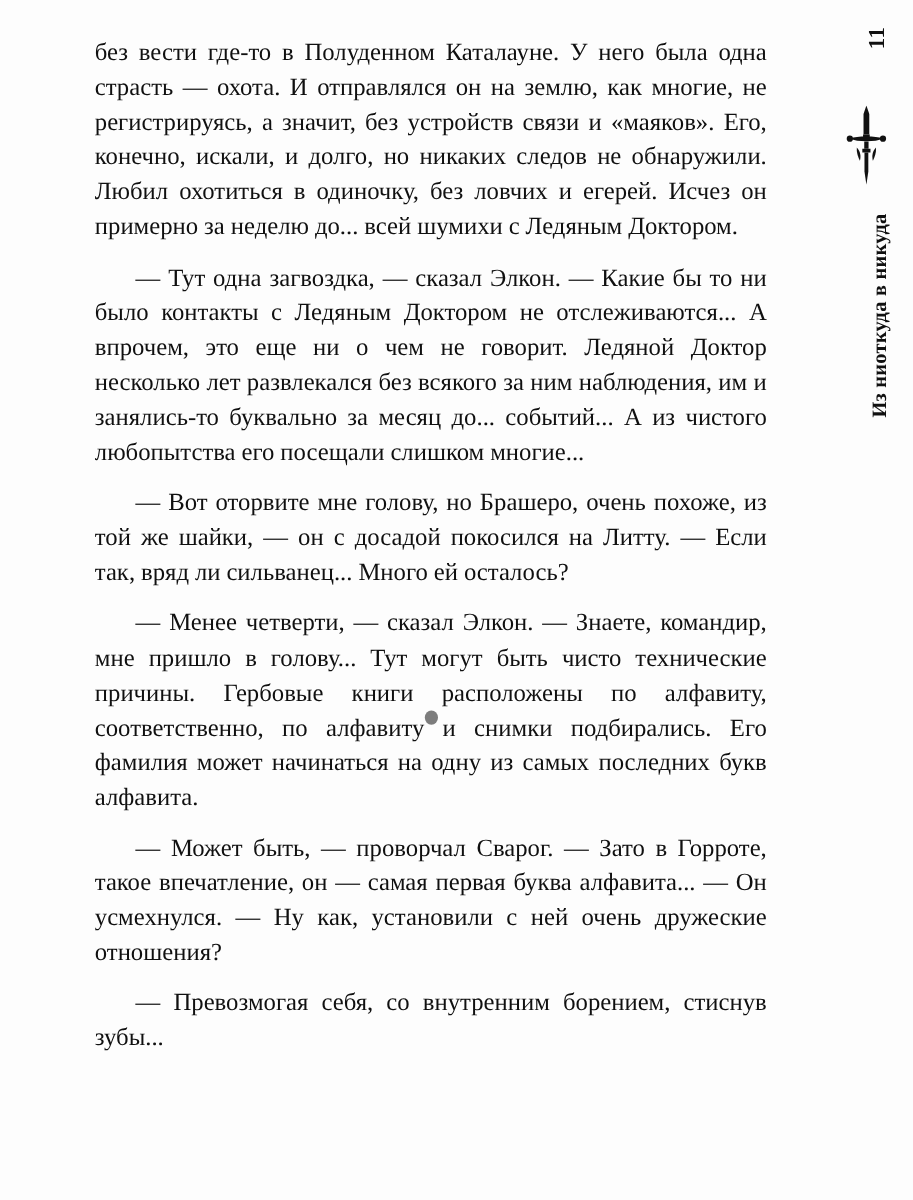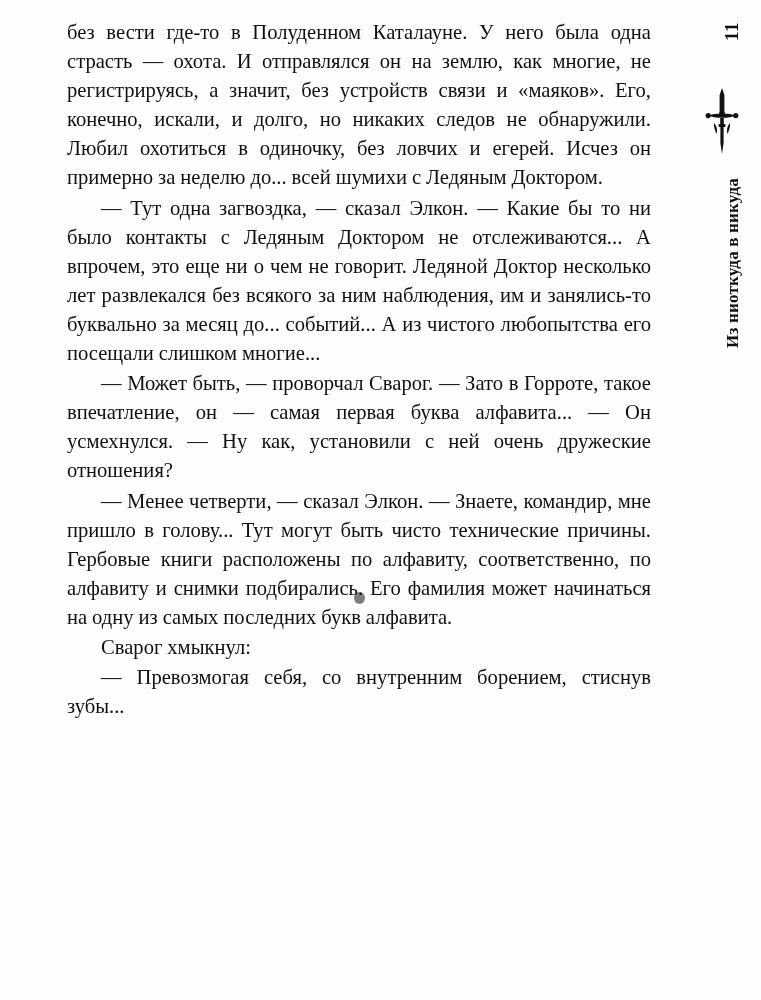--- a/index.html
+++ b/index.html
@@ -70,21 +70,21 @@
 
   
   .text-col {
     position: absolute;
     left: 66px;
     top: 17px;
     width: 586px;
   }
 
   .text-col p {
-    margin: 1px;
+    margin: 13px;
     font-size: 20.6px;
     line-height: 29.1px;
     text-align: justify;
     text-justify: inter-word;
     hyphens: manual;
     word-spacing: -0.2px;
   }
 
   .text-col p.indent {
     text-indent: 34px;
@@ -126,20 +126,20 @@
         </g>
       </svg>
     </div>
 
     <div class="running-title">Из ниоткуда в никуда</div>
   </div>
 
   <div class="text-col">
     <p>без вести где-то в Полуденном Каталауне. У него была одна страсть — охота. И отправлялся он на землю, как многие, не регистрируясь, а значит, без устройств связи и «маяков». Его, конечно, искали, и долго, но никаких следов не обнаружили. Любил охотиться в одиночку, без ловчих и егерей. Исчез он примерно за неделю до... всей шумихи с Ледяным Доктором.</p>
     <p class="indent">— Тут одна загвоздка, — сказал Элкон. — Какие бы то ни было контакты с Ледяным Доктором не отслеживаются... А впрочем, это еще ни о чем не говорит. Ледяной Доктор несколько лет развлекался без всякого за ним наблюдения, им и занялись-то буквально за месяц до... событий... А из чистого любопытства его посещали слишком многие...</p>
+    <p class="indent">— Вот оторвите мне голову, но Брашеро, очень похоже, из той же шайки, — он с досадой покосился на Литту. — Если так, вряд ли сильванец... Много ей осталось?</p>
+    <p class="indent">— Менее четверти, — сказал Элкон. — Знаете, командир, мне пришло в голову... Тут могут быть чисто технические причины. Гербовые книги расположены по алфавиту, соответственно, по алфавиту и снимки подбирались. Его фамилия может начинаться на одну из самых последних букв алфавита.</p>
     <p class="indent">— Может быть, — проворчал Сварог. — Зато в Горроте, такое впечатление, он — самая первая буква алфавита... — Он усмехнулся. — Ну как, установили с ней очень дружеские отношения?</p>
-    <p class="indent">— Менее четверти, — сказал Элкон. — Знаете, командир, мне пришло в голову... Тут могут быть чисто технические причины. Гербовые книги расположены по алфавиту, соответственно, по алфавиту и снимки подбирались. Его фамилия может начинаться на одну из самых последних букв алфавита.</p>
-    <p class="indent">Сварог хмыкнул:</p>
     <p class="indent">— Превозмогая себя, со внутренним борением, стиснув зубы...</p>
   </div>
 
   <div class="smudge"></div>
 </div>
 
 </body></html>

